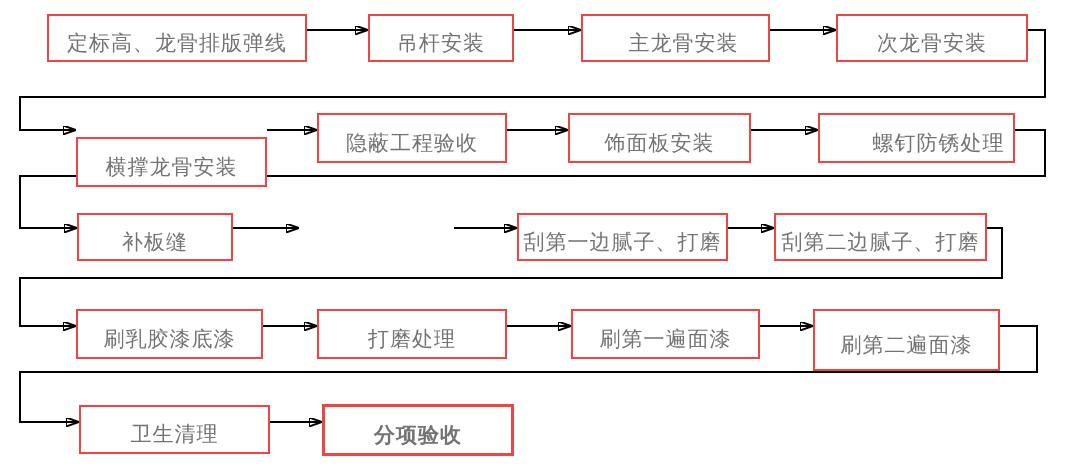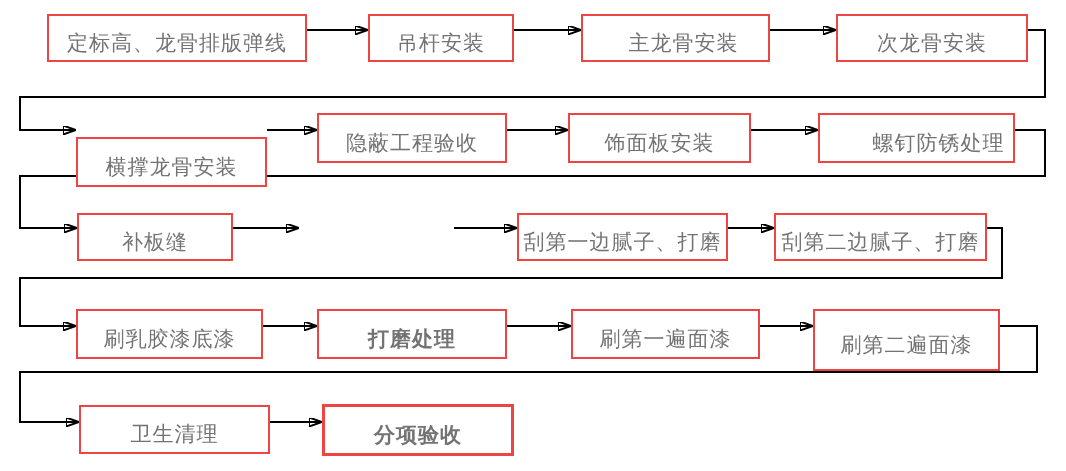--- a/index.html
+++ b/index.html
@@ -117,21 +117,21 @@
   <div class="box" style="left:517px; top:213px; width:211px; height:48px;">
     <span>刮第一边腻子、打磨</span>
   </div>
   <div class="box" style="left:774px; top:213px; width:213px; height:48px;">
     <span>刮第二边腻子、打磨</span>
   </div>
 
   <div class="box" style="left:76px;  top:309px; width:187px; height:50px;">
     <span>刷乳胶漆底漆</span>
   </div>
-  <div class="box" style="left:317px; top:309px; width:190px; height:50px;font-weight:bold;">
+  <div class="box" style="left:317px; top:309px; width:190px; height:50px;">
     <span>打磨处理</span>
   </div>
   <div class="box" style="left:571px; top:309px; width:189px; height:50px;">
     <span>刷第一遍面漆</span>
   </div>
   <div class="box" style="left:813px; top:309px; width:187px; height:62px;">
     <span>刷第二遍面漆</span>
   </div>
 
   <div class="box" style="left:79px;  top:405px; width:191px; height:49px;">

